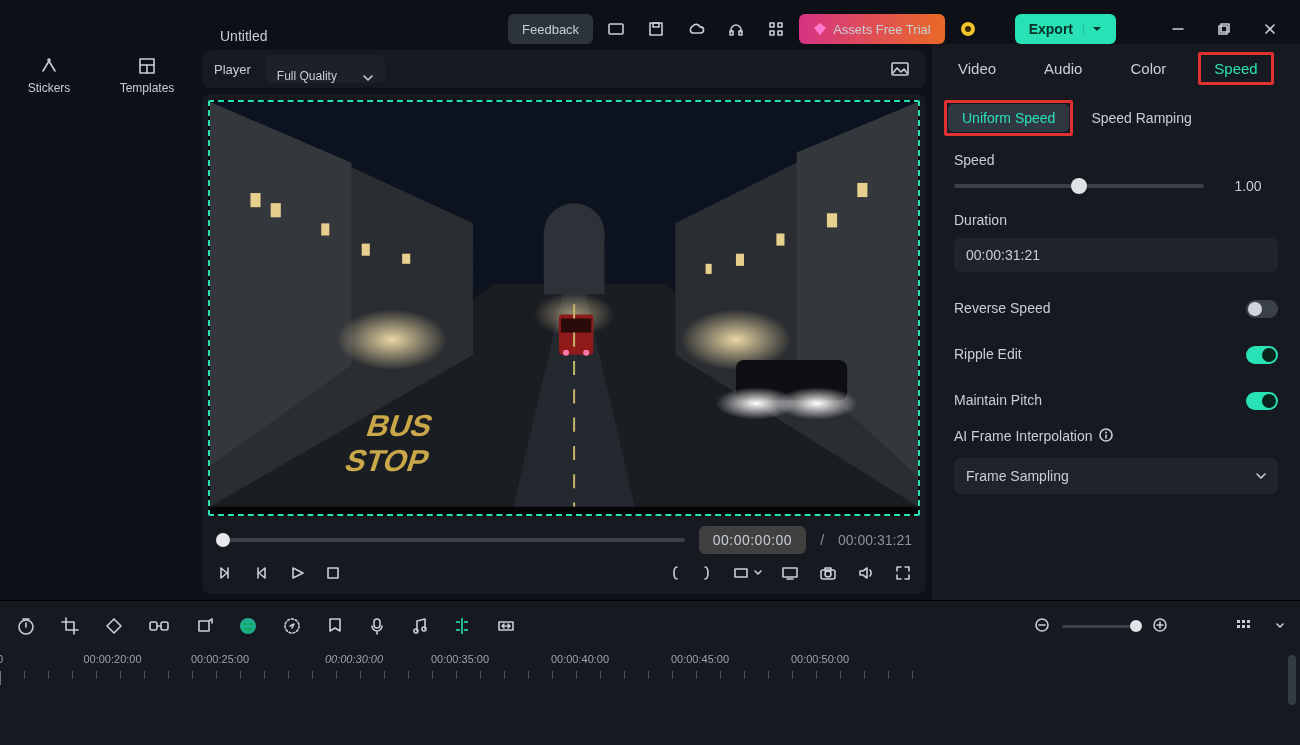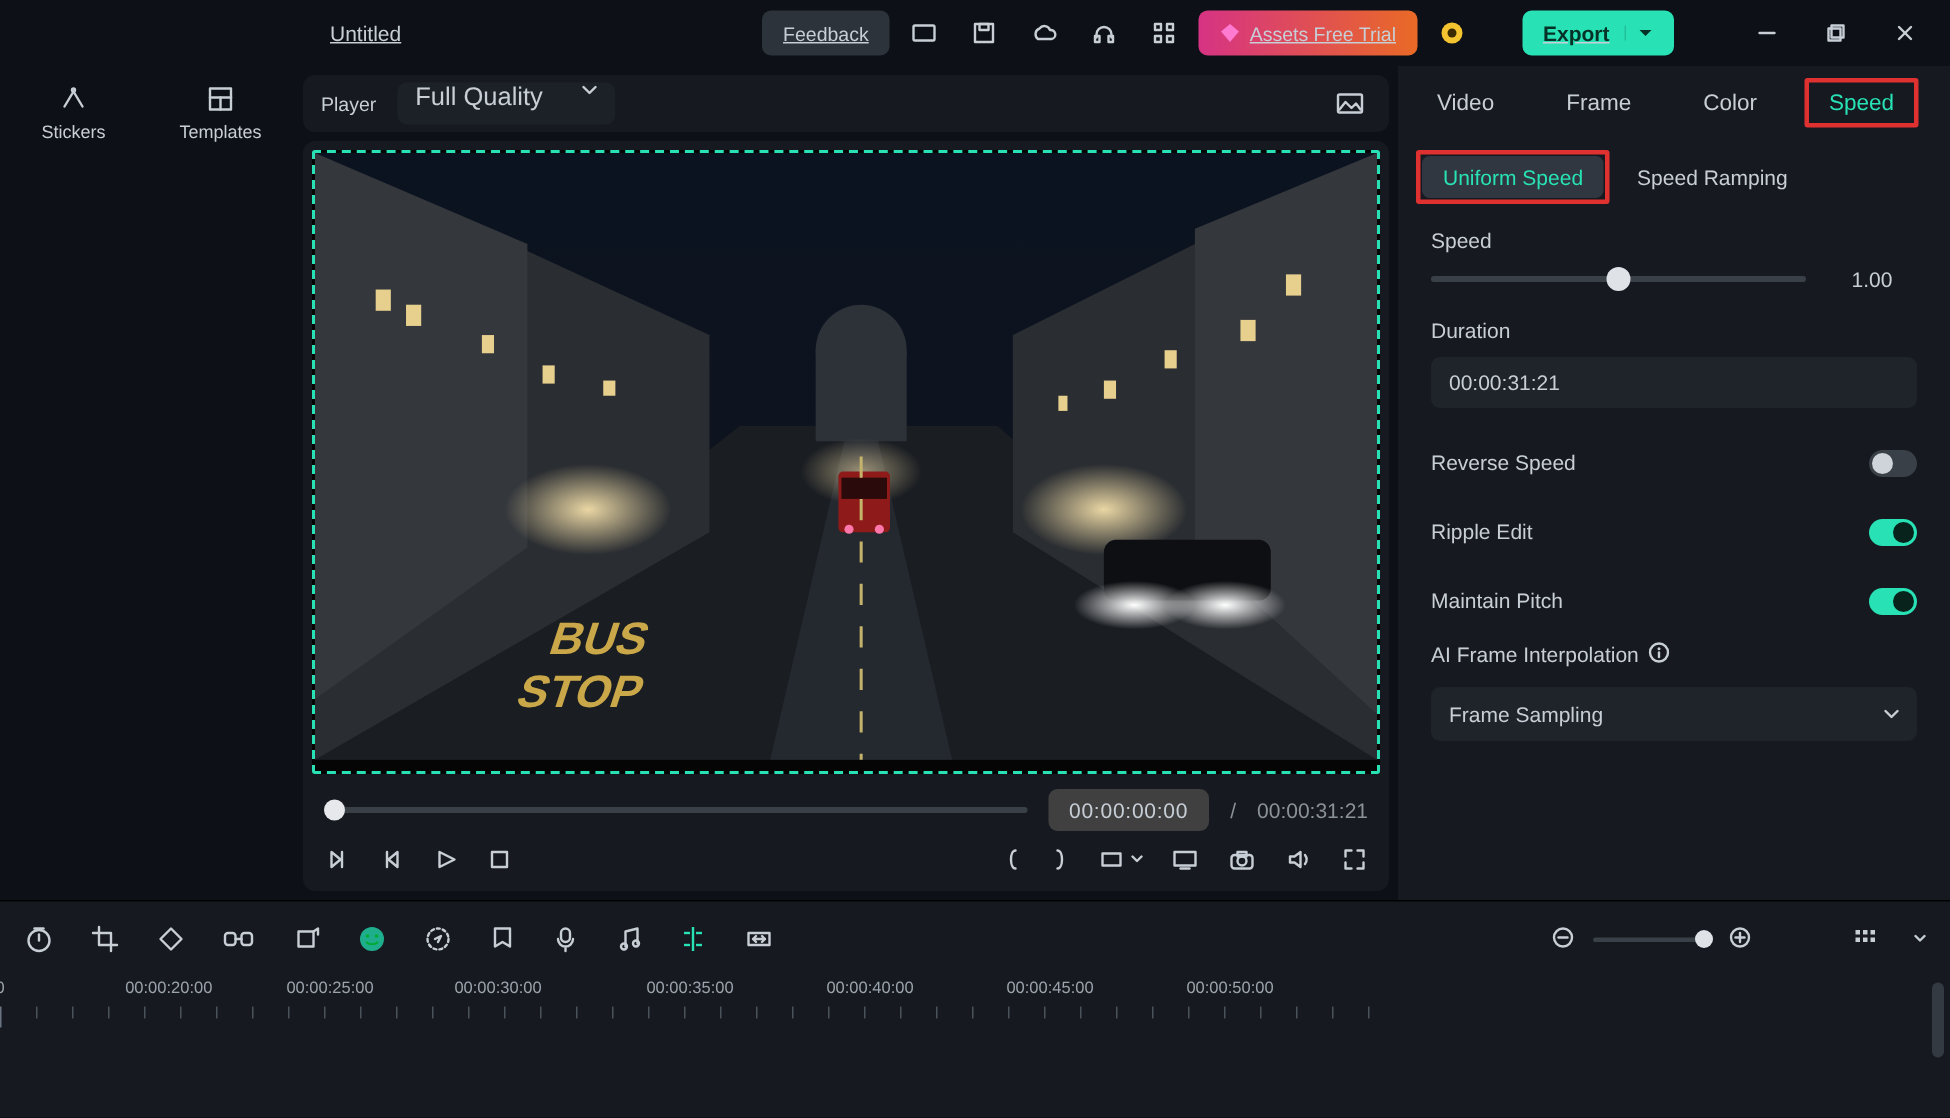--- a/index.html
+++ b/index.html
@@ -12,21 +12,21 @@
     --accent-dark:#1fb992;
     --hl:#e03131;
     --pill:#303740;
     --border:#2a2f36;
   }
   *{box-sizing:border-box;font-family:"Segoe UI",Arial,sans-serif;}
   html,body{margin:0;padding:0;background:var(--bg);color:var(--text);width:1300px;height:745px;overflow:hidden;}
   svg{display:block;}
 
   
-  .topbar{display:flex;align-items:center;height:44px;padding:0 10px;gap:6px;text-decoration:underline;}
+  .topbar{display:flex;align-items:flex-end;height:44px;padding:0 10px;gap:6px;}
   .title{flex:0 0 auto;margin-left:210px;color:var(--text);font-size:14px;}
   .tb-spacer{flex:1;}
   .tb-btn{height:30px;display:flex;align-items:center;justify-content:center;color:var(--text);border-radius:6px;}
   .tb-feedback{background:#2d333b;padding:0 14px;font-size:13px;}
   .tb-icon{width:34px;}
   .tb-assets{background:linear-gradient(90deg,#d63384,#e96a26);padding:0 14px;font-size:13px;gap:6px;}
   .tb-export{background:var(--accent);color:#053126;padding:0 14px;font-size:14px;font-weight:600;gap:6px;}
   .tb-export .caret{border-left:1px solid rgba(0,0,0,.15);padding-left:8px;margin-left:4px;}
   .winbtn{width:40px;height:30px;display:flex;align-items:center;justify-content:center;color:var(--text);}
 
@@ -38,21 +38,21 @@
   .leftbar{width:196px;display:flex;flex-direction:column;}
   .lb-tabs{display:flex;height:62px;}
   .lb-tab{flex:1;display:flex;flex-direction:column;align-items:center;justify-content:center;gap:4px;font-size:12px;color:var(--text);}
   .lb-search{display:flex;align-items:center;height:40px;background:var(--panel2);padding:0 10px;gap:10px;}
   .lb-search input{flex:1;background:transparent;border:0;outline:0;color:var(--text);font-size:13px;}
 
   
   .center{flex:1;display:flex;flex-direction:column;padding:6px;gap:6px;}
   .player-head{display:flex;align-items:center;height:38px;background:var(--panel);border-radius:8px;padding:0 12px;gap:14px;}
   .ph-label{font-size:13px;}
-  .ph-select{display:flex;align-items:flex-start;gap:26px;background:var(--panel2);border-radius:6px;height:28px;padding:0 12px;font-size:17px;}
+  .ph-select{display:flex;align-items:flex-end;gap:26px;background:var(--panel2);border-radius:6px;height:28px;padding:0 12px;font-size:12px;}
   .ph-right{margin-left:auto;width:28px;height:28px;display:flex;align-items:center;justify-content:center;}
   .preview-wrap{flex:1;background:var(--panel);border-radius:8px;padding:6px 6px 10px 6px;display:flex;flex-direction:column;}
   .preview{flex:1;border:2px dashed var(--accent);border-radius:2px;position:relative;overflow:hidden;background:#050505;}
   .scene{position:absolute;inset:0;}
   .pv-progress{display:flex;align-items:center;gap:14px;padding:10px 8px 0 8px;}
   .pv-track{flex:1;height:4px;background:#3a4048;border-radius:2px;position:relative;}
   .pv-thumb{position:absolute;left:0;top:-5px;width:14px;height:14px;border-radius:50%;background:#e6e8eb;}
   .pv-time{background:#404040;border-radius:6px;padding:6px 14px;font-size:14px;letter-spacing:.5px;}
   .pv-dur{font-size:14px;color:var(--muted);}
   .pv-ctrl{display:flex;align-items:center;padding:10px 8px 2px 8px;gap:18px;}
@@ -363,21 +363,21 @@
               </svg>
             </span>
         </div>
       </div>
     </div>
   </div>
 
   <div class="right">
     <div class="tabs">
       <div class="tab"><span>Video</span></div>
-      <div class="tab"><span>Frame</span></div>
+      <div class="tab"><span>Audio</span></div>
       <div class="tab"><span>Color</span></div>
       <div class="tab active">
         <span>Speed</span>
         <span class="hl-box"></span>
       </div>
     </div>
 
     <div class="subtabs">
       <div class="pill">
         <span>Uniform Speed</span>
@@ -554,21 +554,21 @@
           <path class="ic" d="M1 2l3 3 3-3"></path>
         </svg>
       </span>
   </div>
 
   <div class="ruler">
     <div class="ruler-labels" id="ruler-labels">
         <span style="left: 0px;">0</span>
         <span style="left: 100px; padding-left: 25px;">00:00:20:00</span>
         <span style="left: 220px;">00:00:25:00</span>
-        <span style="left: 332px;">00:00:30:00</span>
+        <span style="left: 354px; font-style: italic;">00:00:30:00</span>
         <span style="left: 460px;">00:00:35:00</span>
         <span style="left: 580px;">00:00:40:00</span>
         <span style="left: 700px;">00:00:45:00</span>
         <span style="left: 820px;">00:00:50:00</span>
       </div>
     <div class="ticks" id="ticks">
         <div class="tick major" style="left: 0px;"></div>
         <div class="tick" style="left: 24px;"></div>
         <div class="tick" style="left: 48px;"></div>
         <div class="tick" style="left: 72px;"></div>

